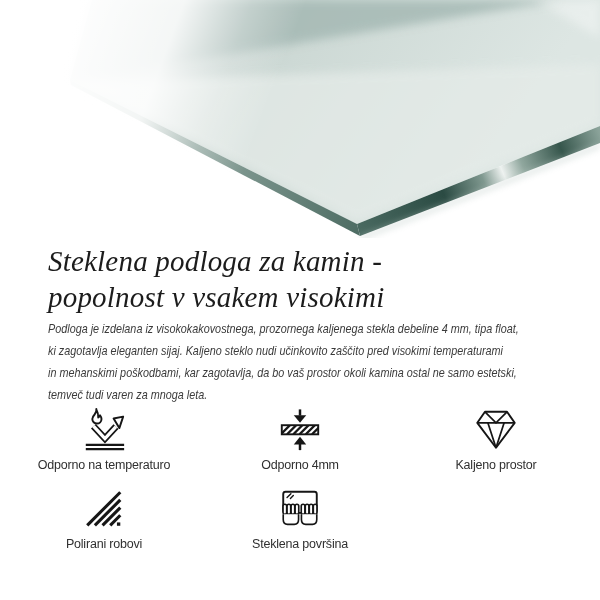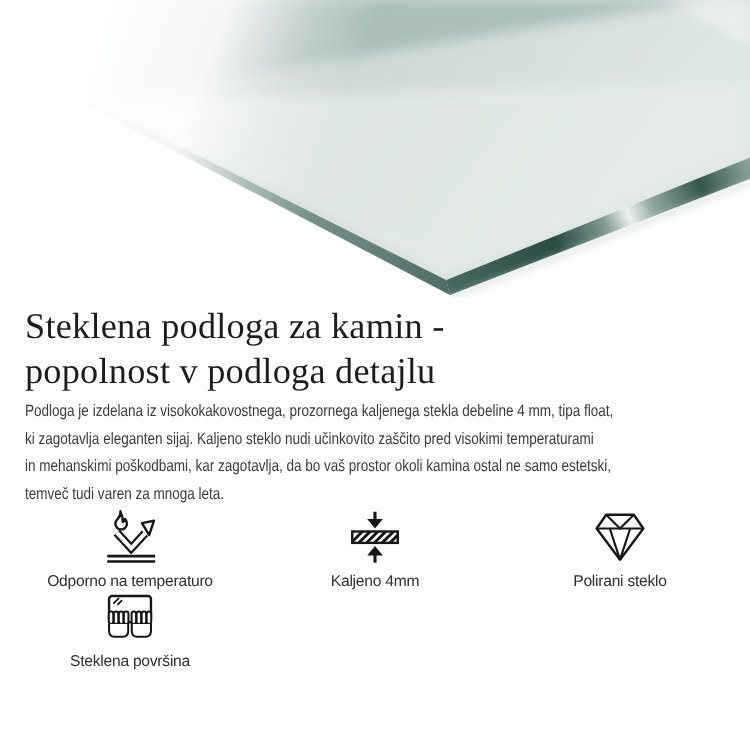--- a/index.html
+++ b/index.html
@@ -9,21 +9,21 @@
     overflow:hidden;
     -webkit-font-smoothing:antialiased;
   }
   .page{position:relative;width:600px;height:600px;background:#fff;}
 
   
   .hero{position:relative;height:238px;overflow:hidden;}
   .hero svg{display:block;}
 
   
-  .textblock{padding:0 20px;}
+  .textblock{padding:0 48px;font-style:italic;}
   .title{
     font-family:"Liberation Serif","DejaVu Serif",serif;
     font-weight:400;
     font-size:29px;
     line-height:36px;
     color:#1c1c1c;
     letter-spacing:.2px;
     margin:5px 0 0 0;
   }
   .title span{display:block;}
@@ -37,20 +37,21 @@
     transform-origin:left top;
   }
   .desc div{white-space:nowrap;}
 
   
   .features{
     margin-top:3px;
     padding:0 6px;
     display:grid;
     grid-template-columns:repeat(3,1fr);
+    row-gap:15px;
   }
   .feature{display:flex;flex-direction:column;align-items:center;}
   .feature .iconbox{height:44px;display:flex;align-items:flex-end;justify-content:center;}
   .feature .label{
     margin-top:5px;
     font-size:12.5px;
     letter-spacing:-.2px;
     color:#303030;
     line-height:15px;
     white-space:nowrap;
@@ -105,21 +106,21 @@
       <polygon points="357,224 600,126 600,143 360,236" fill="url(#edgeR)"></polygon>
       <polygon points="360,236 600,143 600,148 362,240" fill="#b9c8c3" opacity=".45" filter="url(#b3)"></polygon>
       <polygon points="535,0 600,0 600,38" fill="#ffffff" opacity=".35" filter="url(#b5)"></polygon>
       <rect x="0" y="0" width="320" height="238" fill="url(#fadeL)"></rect>
     </svg>
   </div>
 
   <div class="textblock">
     <h1 class="title">
       <span>Steklena podloga za kamin -</span>
-      <span>popolnost v podloga detajlu</span>
+      <span>popolnost v vsakem visokimi</span>
     </h1>
     <div class="desc">
       <div>Podloga je izdelana iz visokokakovostnega, prozornega kaljenega stekla debeline 4 mm, tipa float,</div>
       <div>ki zagotavlja eleganten sijaj. Kaljeno steklo nudi učinkovito zaščito pred visokimi temperaturami</div>
       <div>in mehanskimi poškodbami, kar zagotavlja, da bo vaš prostor okoli kamina ostal ne samo estetski,</div>
       <div>temveč tudi varen za mnoga leta.</div>
     </div>
   </div>
 
   <div class="features">
@@ -153,36 +154,50 @@
             <line x1="10.5" y1="28.5" x2="20" y2="19"></line>
             <line x1="17" y1="28.5" x2="26.5" y2="19"></line>
             <line x1="23.5" y1="28.5" x2="33" y2="19"></line>
             <line x1="30" y1="28.5" x2="39.5" y2="19"></line>
             <line x1="36.5" y1="28.5" x2="46" y2="19"></line>
           </g>
           <polygon points="17.5,39 30.5,39 24,31" fill="#161616"></polygon>
           <line x1="24" y1="38.5" x2="24" y2="45" stroke="#161616" stroke-width="2.6"></line>
         </svg>
       </div>
-      <div class="label">Kaljeno 4mm</div>
+      <div class="label">Odporno 4mm</div>
     </div>
 
 
     <div class="feature">
       <div class="iconbox">
         <svg width="46" height="46" viewBox="0 0 48 48">
           <polygon class="ic" stroke-linejoin="round" points="24,42.5 4.5,16.5 12.5,5 35.5,5 43.5,16.5"></polygon>
           <line x1="4.5" y1="16.5" x2="43.5" y2="16.5" stroke="#161616" stroke-width="1.8"></line>
           <path d="M12.5 5 L24 16.5 L35.5 5" fill="none" stroke="#161616" stroke-width="1.8"></path>
           <path d="M15.5 16.5 L24 42.5 M32.5 16.5 L24 42.5" fill="none" stroke="#161616" stroke-width="1.8"></path>
         </svg>
       </div>
-      <div class="label">Polirani steklo</div>
-    </div>
-
+      <div class="label">Kaljeno prostor</div>
+    </div>
+
+    <div class="feature">
+      <div class="iconbox">
+        <svg width="46" height="46" viewBox="0 0 48 48">
+          <g stroke="#161616" stroke-width="3.2">
+            <line x1="6.5" y1="41" x2="41" y2="6.5"></line>
+            <line x1="14.5" y1="41" x2="41" y2="14.5"></line>
+            <line x1="22.5" y1="41" x2="41" y2="22.5"></line>
+            <line x1="30.5" y1="41" x2="41" y2="30.5"></line>
+          </g>
+          <rect x="37.5" y="38" width="3.5" height="3.5" fill="#161616"></rect>
+        </svg>
+      </div>
+      <div class="label">Polirani robovi</div>
+    </div>
 
     <div class="feature">
       <div class="iconbox">
         <svg width="46" height="46" viewBox="0 0 48 48">
           <rect x="6.5" y="6" width="35" height="22" rx="2.5" class="ic"></rect>
           <path d="M10.5 12 L14.5 8 M14 13 L17 10" stroke="#161616" stroke-width="1.5" stroke-linecap="round"></path>
 
           <g>
             <rect x="6.3" y="19" width="3.8" height="10.5" rx="1.9" fill="#fff" stroke="#161616" stroke-width="1.7"></rect>
             <rect x="10.5" y="19" width="3.8" height="10.5" rx="1.9" fill="#fff" stroke="#161616" stroke-width="1.7"></rect>

